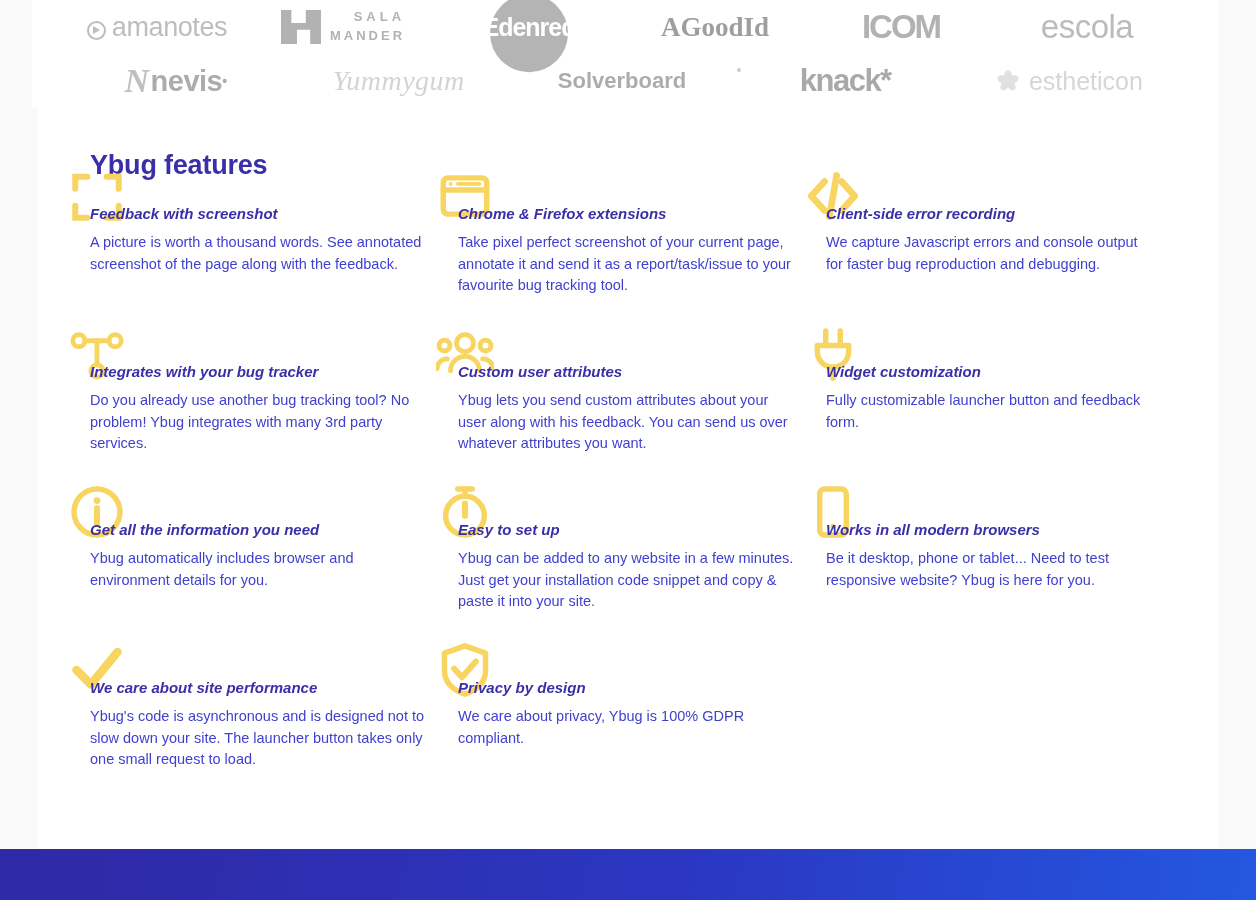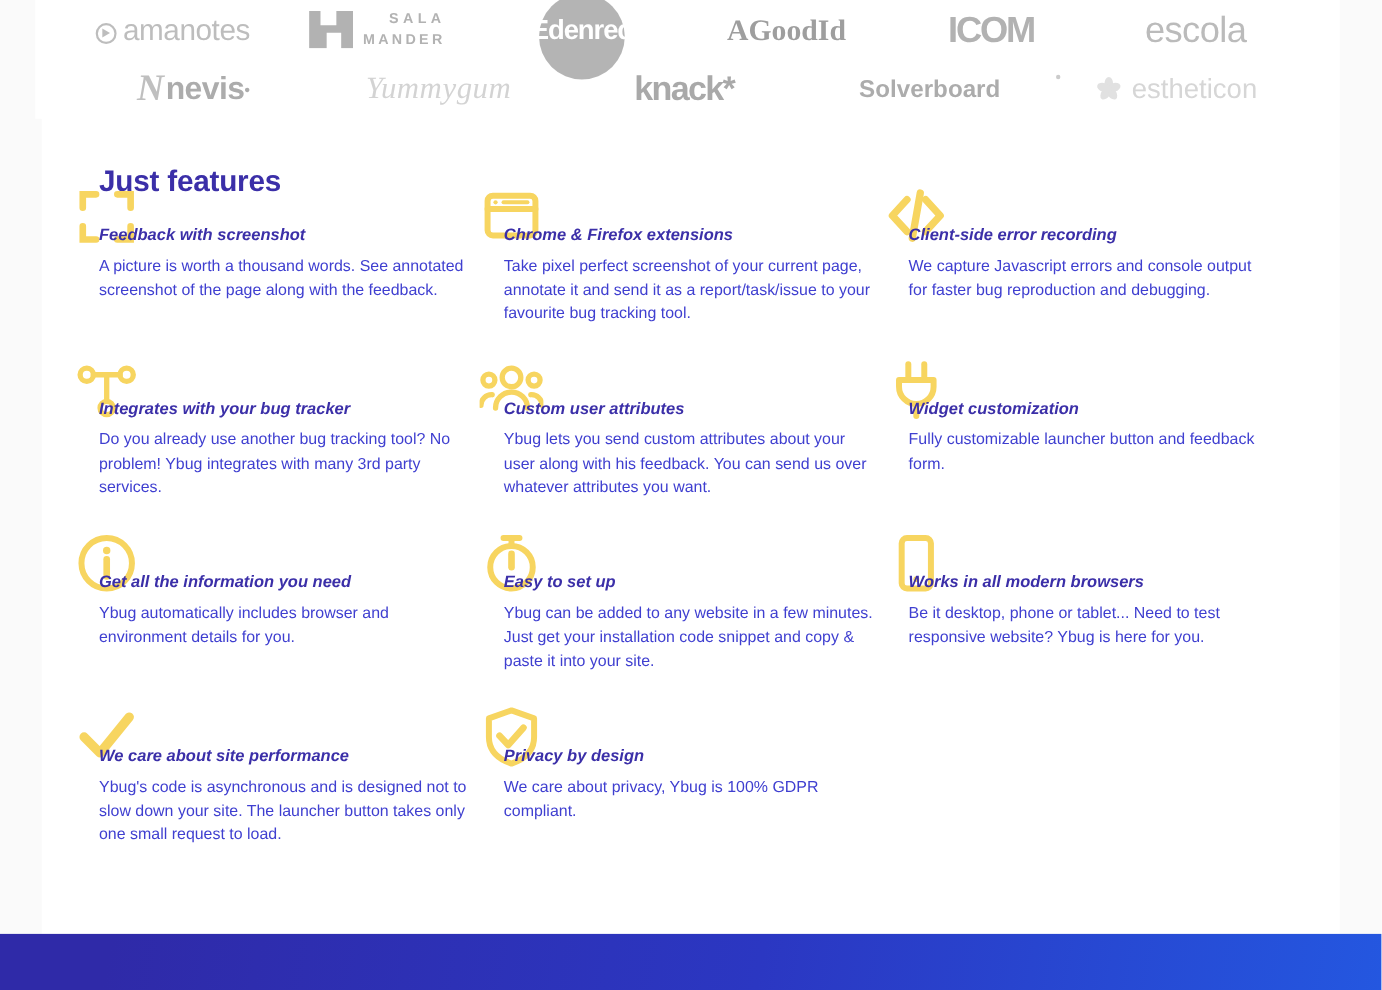--- a/index.html
+++ b/index.html
@@ -220,44 +220,44 @@
       <div class="logo logo-nevis">
         <span class="n">N</span>
           <span>nevis</span>
           <span class="dot">•</span>
       </div>
 
       <div class="logo logo-yummygum">
         <span>Yummygum</span>
       </div>
 
-      <div class="logo logo-knack">
-        <span>knack*</span>
-      </div>
-
       <div class="logo logo-solverboard">
         <span>Solverboard</span>
         <span class="dot"></span>
+      </div>
+
+      <div class="logo logo-knack">
+        <span>knack*</span>
       </div>
 
       <div class="logo logo-estheticon">
         <span class="flower">
             <i></i>
             <i></i>
             <i></i>
             <i></i>
             <i></i>
           </span>
         <span>estheticon</span>
       </div>
     </div>
   </div>
 
   <div class="features">
-    <h2 class="section-title">Just features</h2>
+    <h2 class="section-title">Ybug features</h2>
 
     <div class="grid row-1">
 
       <div class="feature">
         <span class="icon">
           <svg viewBox="0 0 48 48" fill="none" stroke="currentColor" stroke-width="5" stroke-linecap="round">
             <path d="M6 18 V8 H16"></path>
               <path d="M32 8 H42 V18"></path>
             <path d="M42 32 V42 H32"></path>
               <path d="M16 42 H6 V32"></path>

